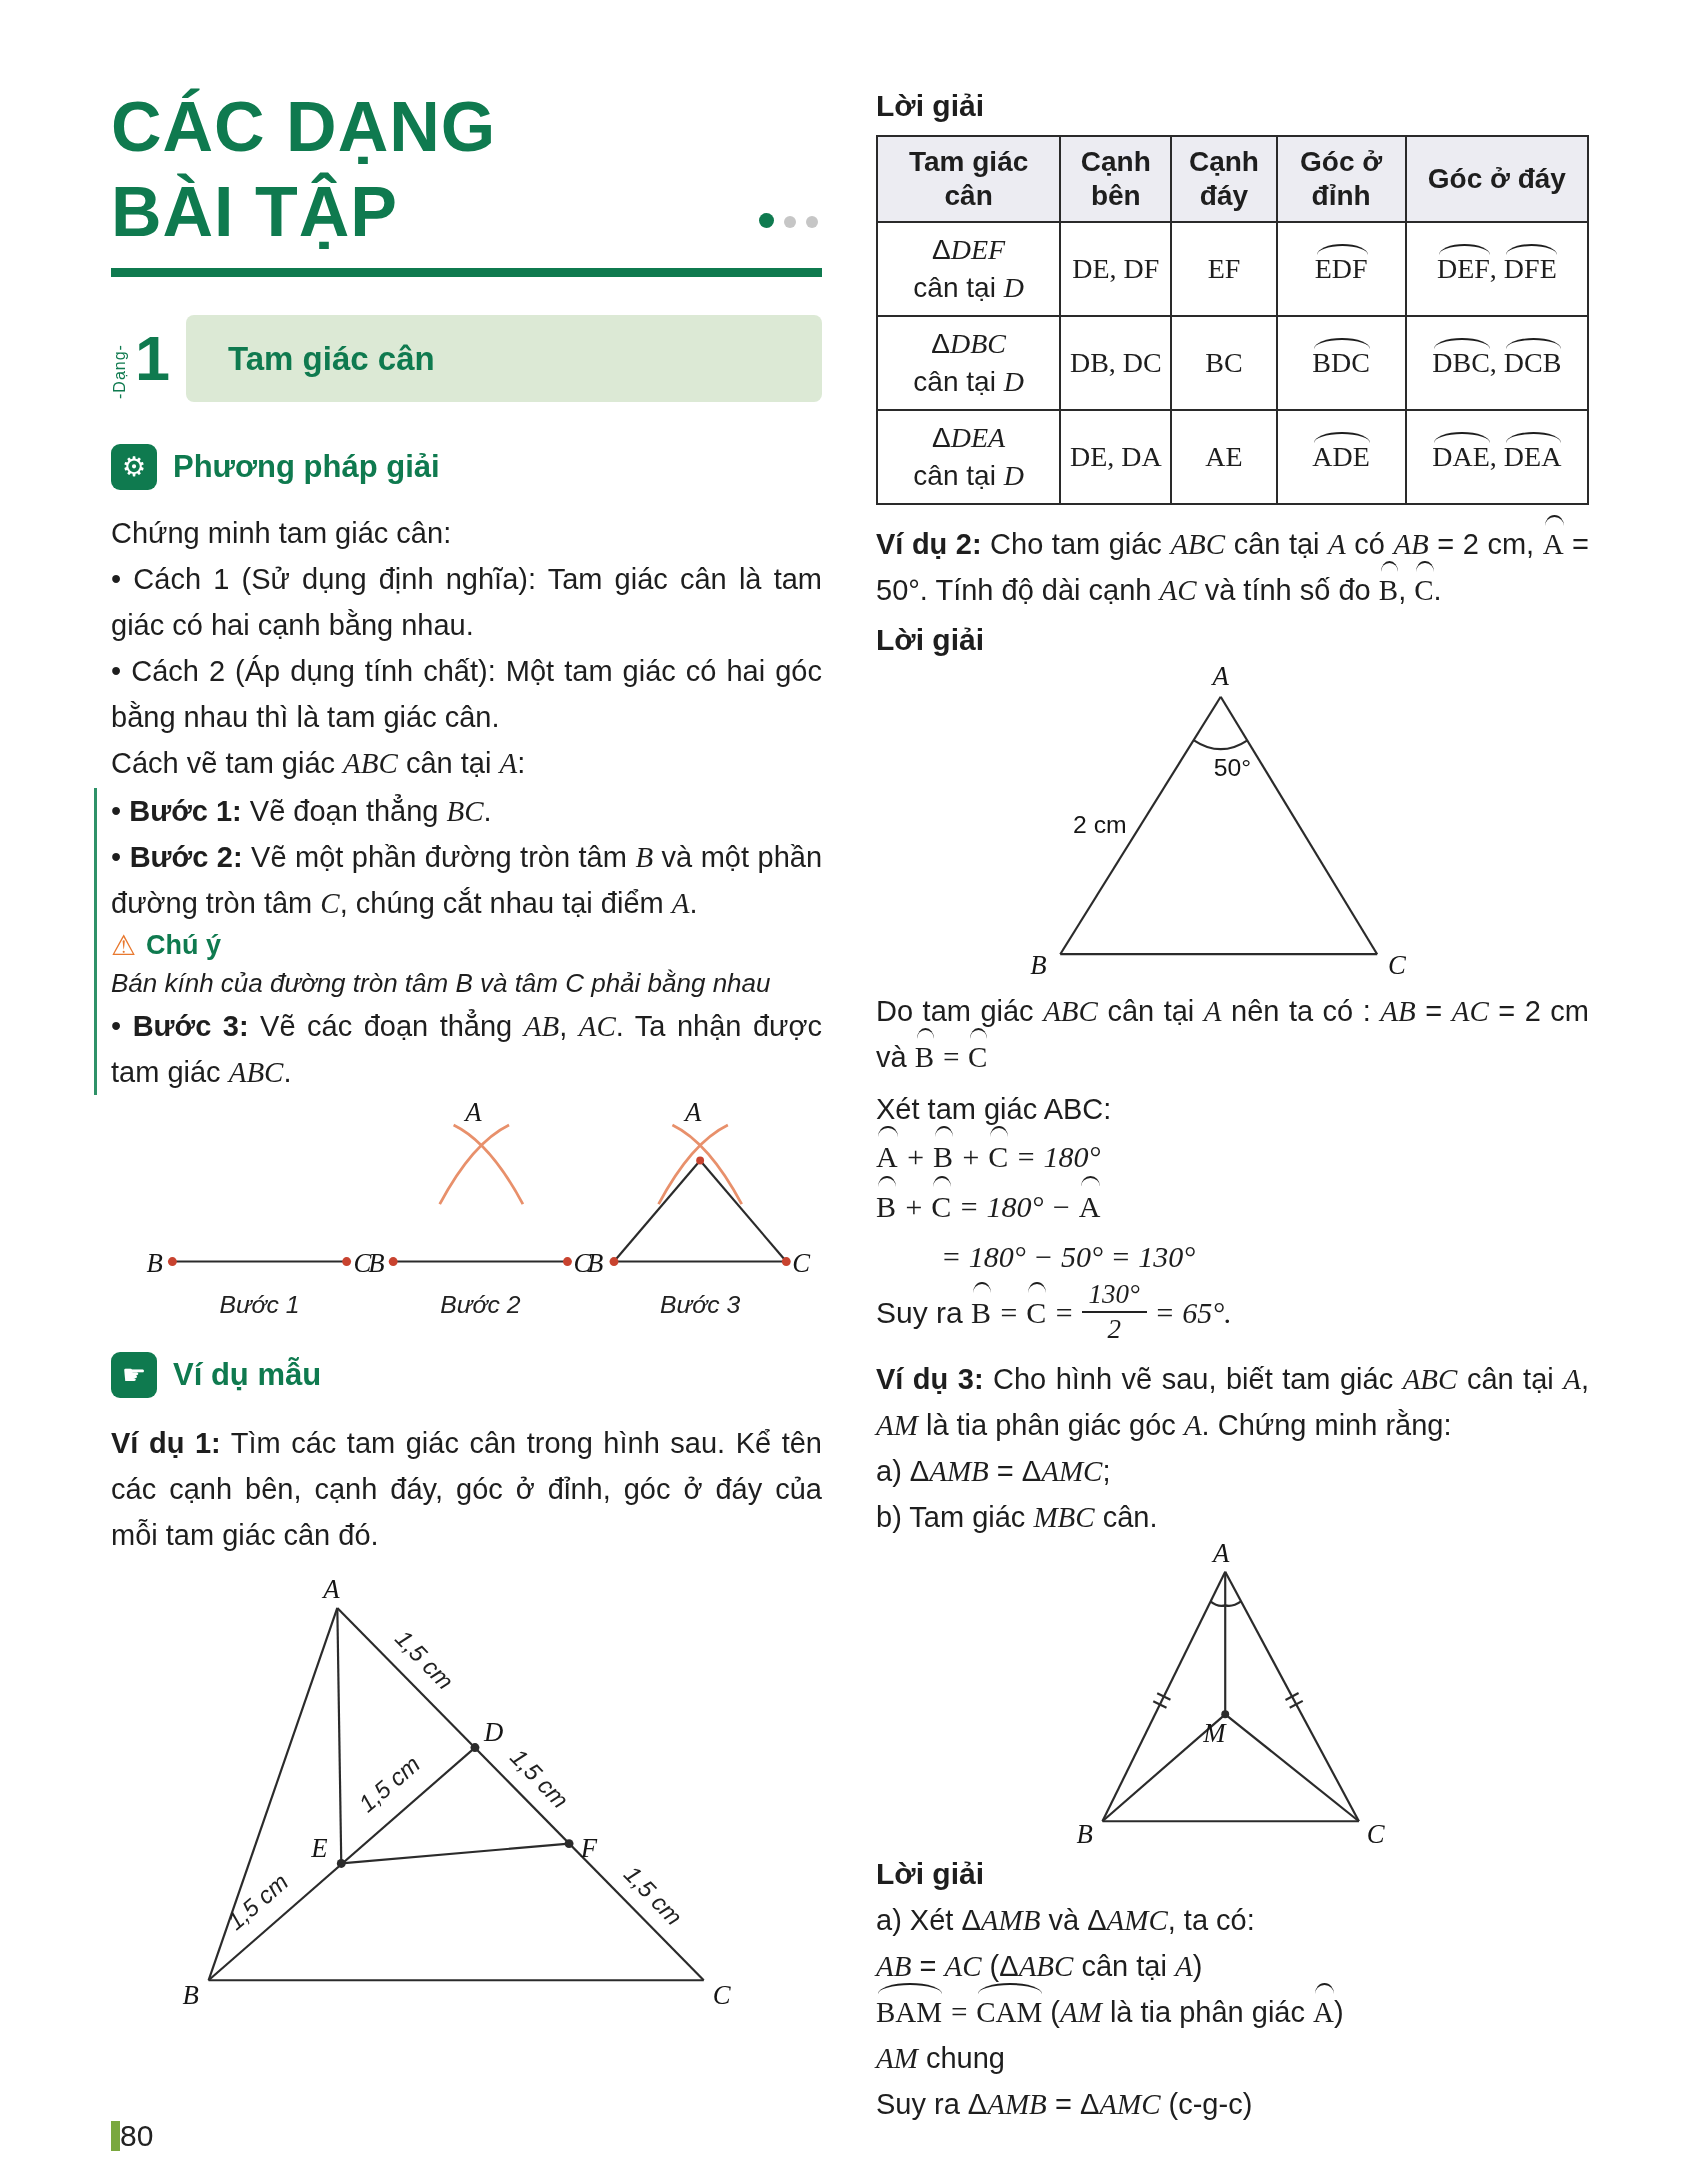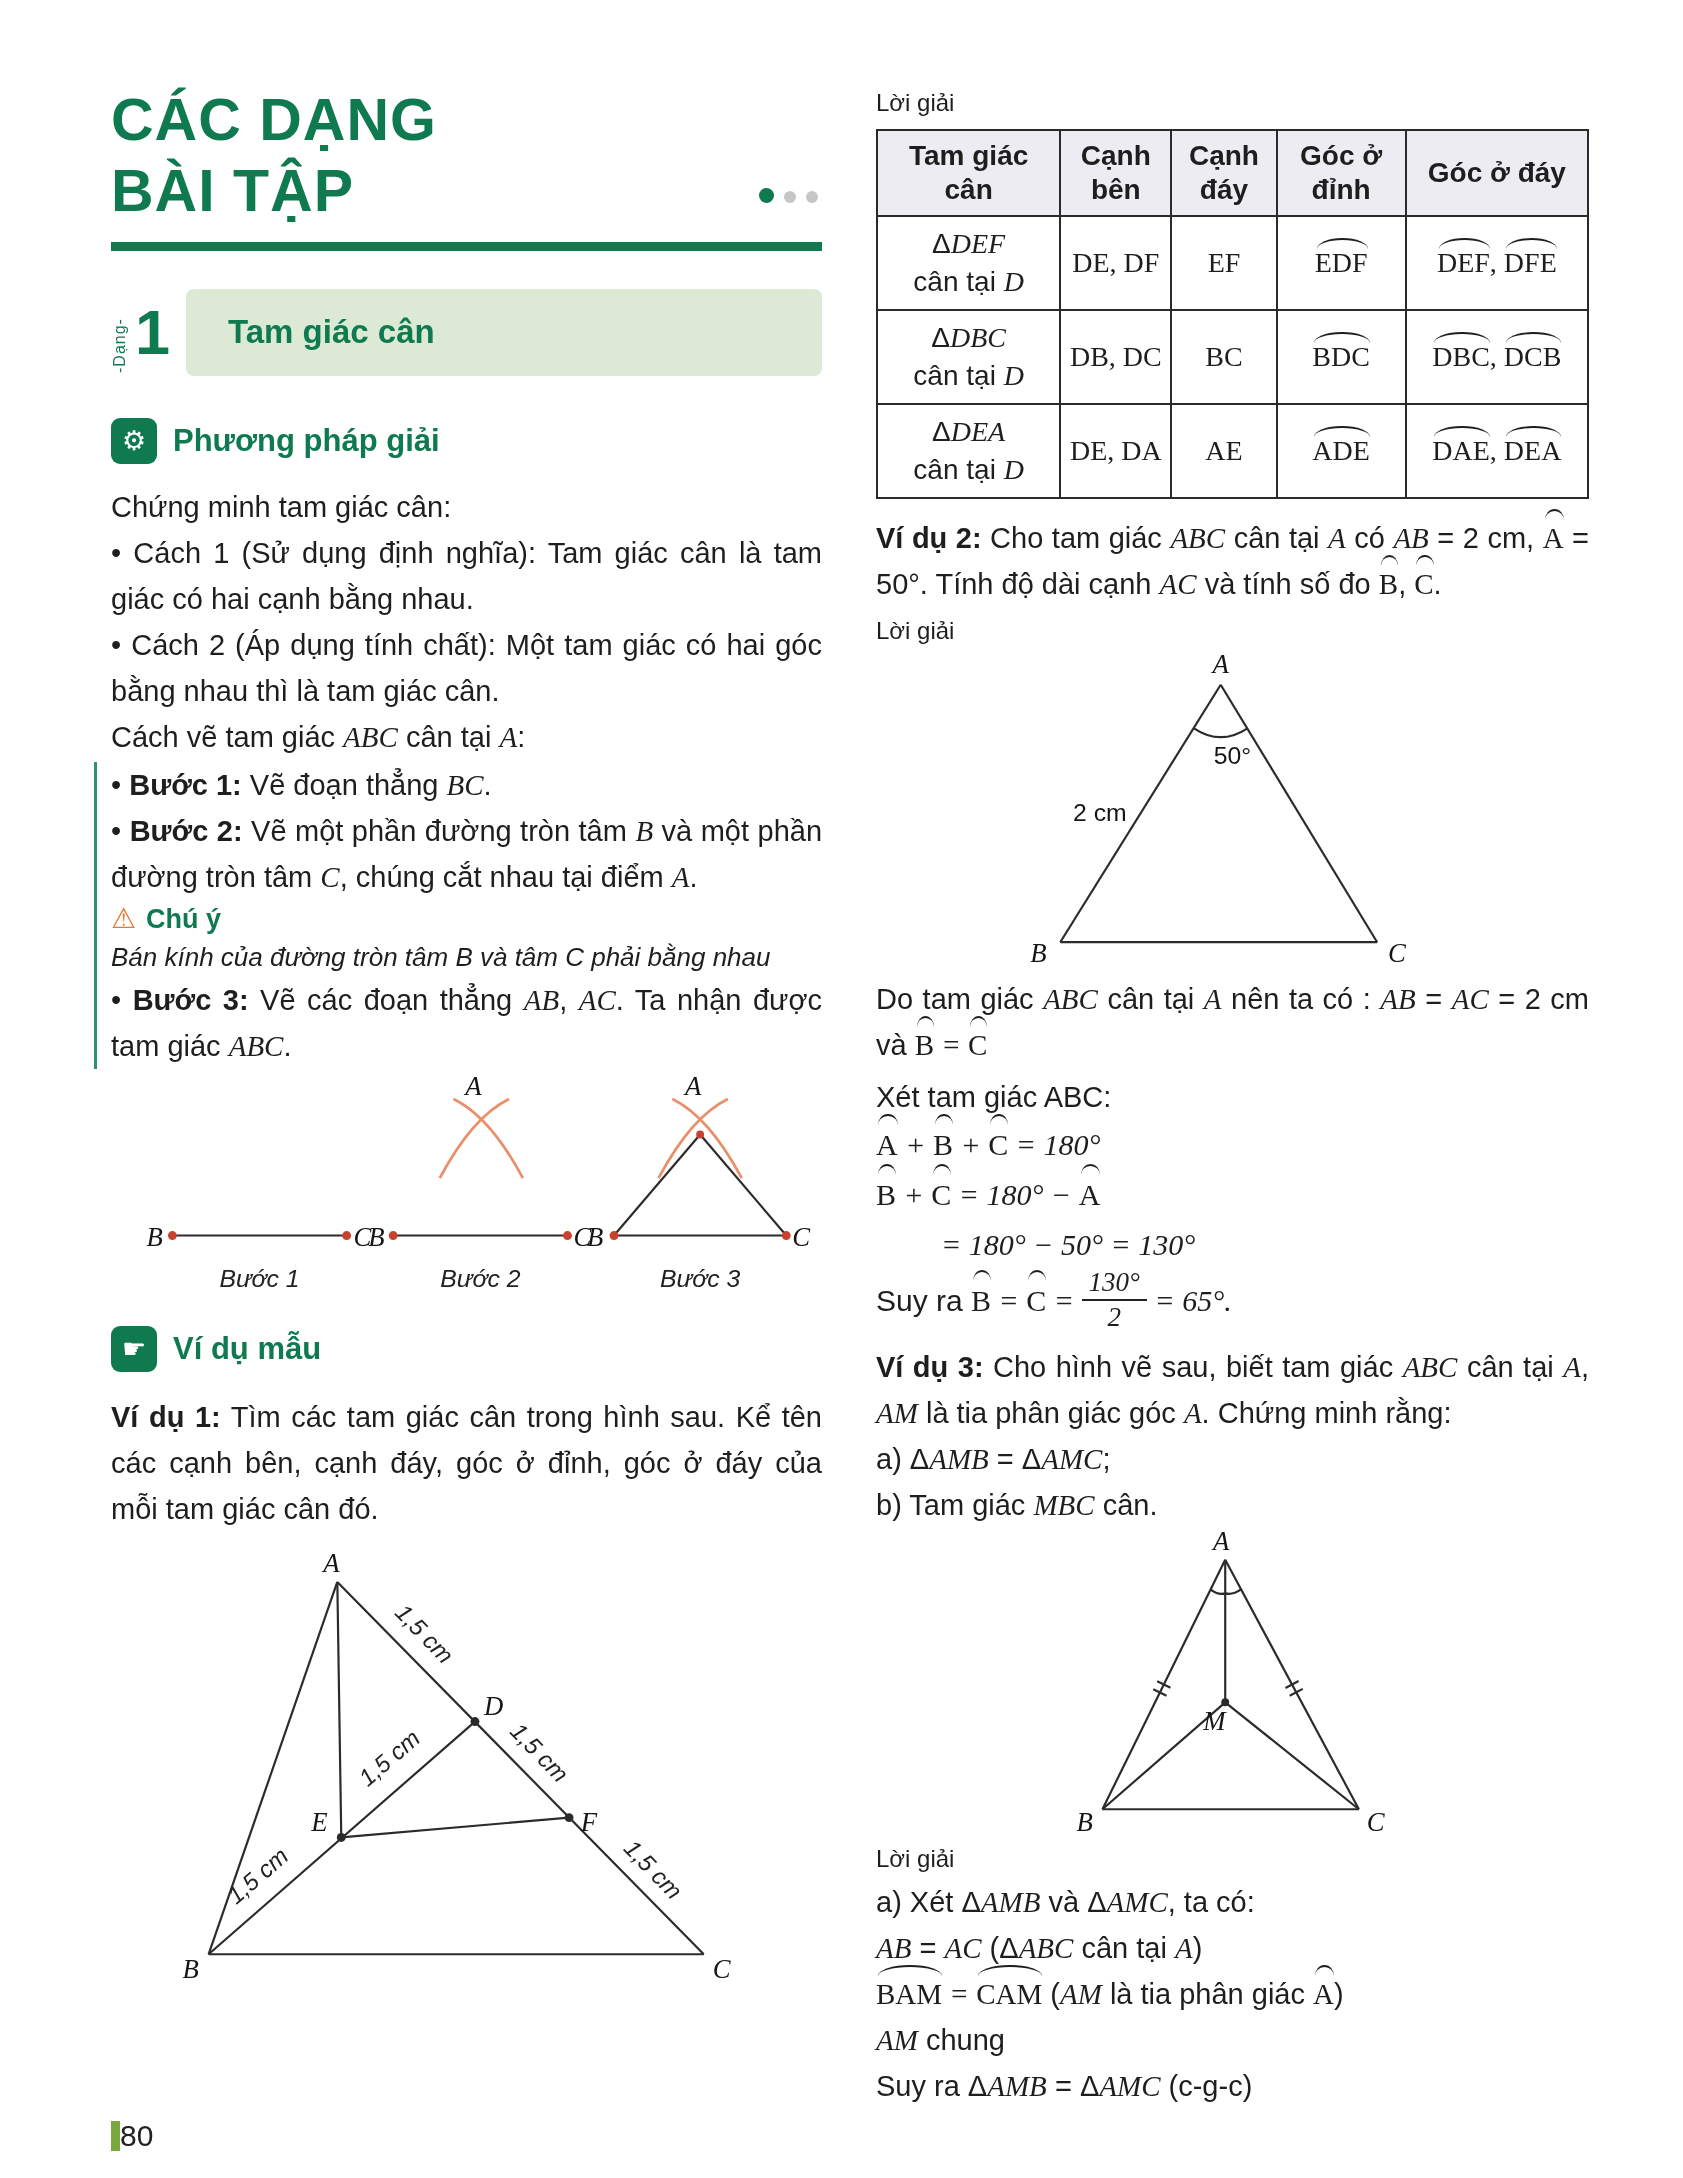--- a/index.html
+++ b/index.html
@@ -2,21 +2,21 @@
 <html><head>
 <meta charset="utf-8">
 <style>
   *{margin:0;padding:0;box-sizing:border-box}
   html,body{background:#ffffff}
   body{width:1683px;height:2178px;position:relative;font-family:"Liberation Sans","DejaVu Sans",sans-serif;color:#1e1e1e;overflow:hidden}
   .page{position:absolute;inset:0;background:#fff}
   .col-left{position:absolute;left:111px;top:85px;width:711px}
   .col-right{position:absolute;left:876px;top:89px;width:713px}
 
-  .title{font-size:59px;line-height:1.21;font-weight:bold;color:#0f7a4f;letter-spacing:1px;position:relative}
+  .title{font-size:70px;line-height:1.21;font-weight:bold;color:#0f7a4f;letter-spacing:1px;position:relative}
   .dots{position:absolute;right:4px;bottom:8px;white-space:nowrap}
   .dots span{display:inline-block;border-radius:50%;margin-left:10px}
   .d1{width:15px;height:15px;background:#0f7a4f}
   .d2{width:12px;height:12px;background:#c6c6c6}
   .bar{height:9px;background:#0f7a4f;margin-top:14px}
 
   .dang{display:flex;align-items:center;margin-top:38px;height:87px}
   .dang-left{display:flex;align-items:center;height:87px}
   .dang-side{writing-mode:vertical-rl;transform:rotate(180deg);font-size:16px;color:#0f7a4f;letter-spacing:1px;height:81px;display:flex;align-items:center}
   .dang-num{font-size:63px;font-weight:bold;color:#0f7a4f;line-height:1;margin-left:6px}
@@ -44,21 +44,21 @@
   svg{overflow:visible;display:block}
   .ln{stroke:#2b2b2b;stroke-width:2.2;fill:none}
   .arc{stroke:#e8906b;stroke-width:2.8;fill:none}
   .rd{fill:#c8432f}
   .bd{fill:#2b2b2b}
   .vlbl{font-family:"Liberation Serif","DejaVu Serif",serif;font-style:italic;font-size:27px;fill:#161616;text-anchor:middle}
   .cap{font-family:"Liberation Sans","DejaVu Sans",sans-serif;font-style:italic;font-size:25px;fill:#222;text-anchor:middle}
   .len{font-family:"Liberation Sans","DejaVu Sans",sans-serif;font-style:italic;font-size:24px;fill:#222;text-anchor:middle}
   .ulbl{font-family:"Liberation Sans","DejaVu Sans",sans-serif;font-size:25px;fill:#161616;text-anchor:middle}
 
-  .loigiai{font-size:24px;font-weight:normal;margin-top:10px}
+  .loigiai{font-size:30px;font-weight:bold;margin-top:10px}
   .soltable{border-collapse:collapse;width:100%;margin-top:12px;table-layout:fixed}
   .soltable th,.soltable td{border:2px solid #2a2a2a;text-align:center;vertical-align:middle;padding:8px 6px}
   .soltable th{background:#ececf2;font-size:28px;line-height:34px;font-weight:bold}
   .soltable td{font-size:28px;line-height:38px}
   .cell-v{font-family:"Liberation Serif","DejaVu Serif",serif;}
 
   .eq{font-size:30px;line-height:50px}
   .indent{margin-left:65px}
   .frac{display:inline-flex;flex-direction:column;align-items:center;vertical-align:middle;font-size:27px;line-height:1.15;font-family:"Liberation Serif","DejaVu Serif",serif;font-style:italic;transform:translateY(-3px)}
   .fnum{border-bottom:2px solid #222;padding:0 7px 1px}

